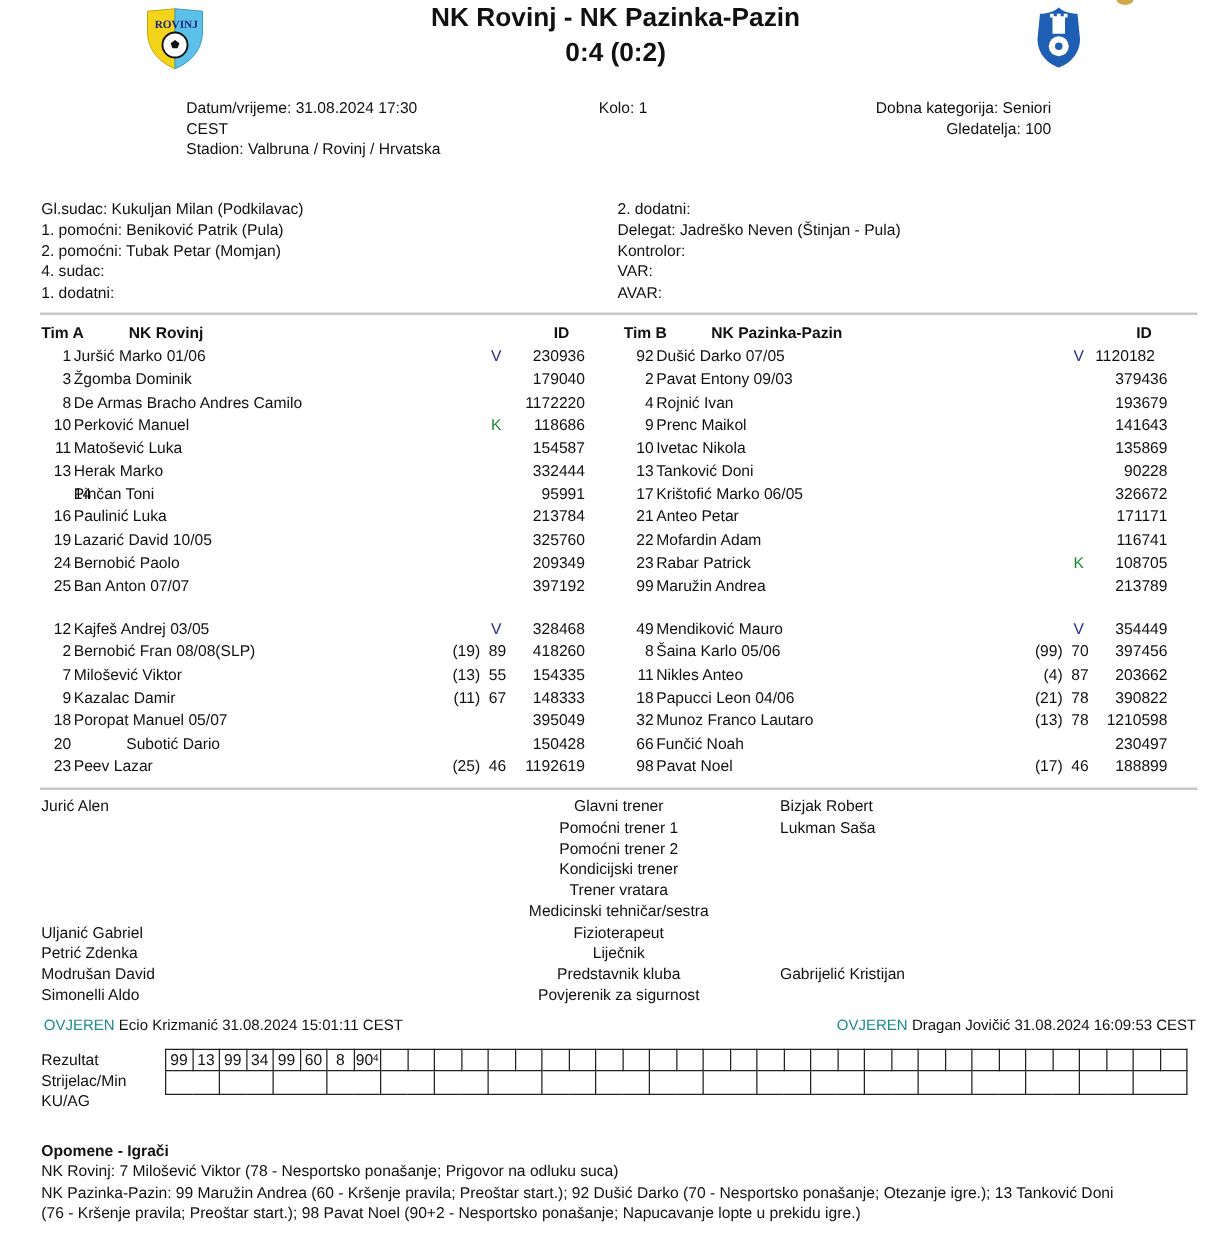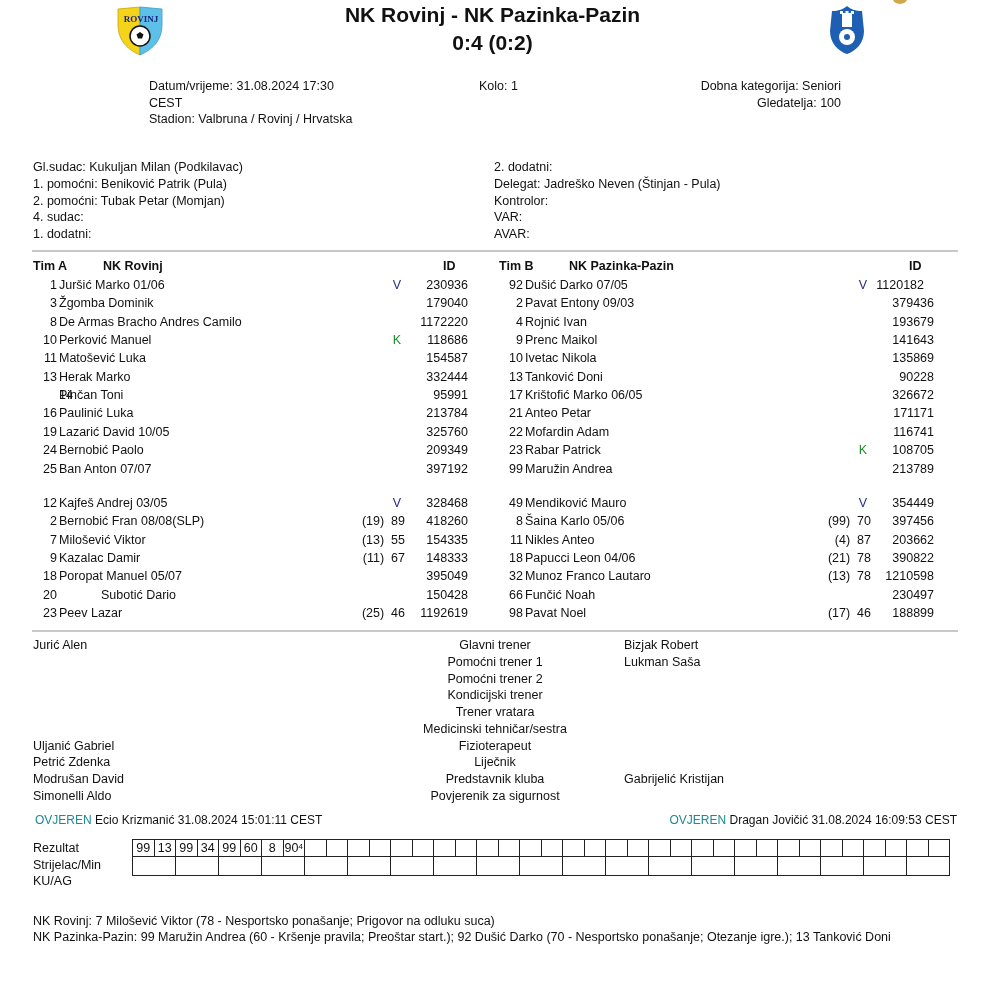--- a/index.html
+++ b/index.html
@@ -462,15 +462,17 @@
         <td colspan="2" class="full"></td>
         <td colspan="2" class="full"></td>
         <td colspan="2" class="full"></td>
         <td colspan="2" class="full"></td>
         <td colspan="2" class="full"></td>
       </tr>
 </tbody>
   </table>
 
 <div class="abs" style="left:33px;top:913px;line-height:16.3px;">
+  <div class="bold">Opomene - Igrači</div>
   <div>NK Rovinj: 7 Milošević Viktor (78 - Nesportsko ponašanje; Prigovor na odluku suca)</div>
   <div>NK Pazinka-Pazin: 99 Maružin Andrea (60 - Kršenje pravila; Preoštar start.); 92 Dušić Darko (70 - Nesportsko ponašanje; Otezanje igre.); 13 Tanković Doni</div>
+  <div>(76 - Kršenje pravila; Preoštar start.); 98 Pavat Noel (90+2 - Nesportsko ponašanje; Napucavanje lopte u prekidu igre.)</div>
 </div>
 
 </body></html>

